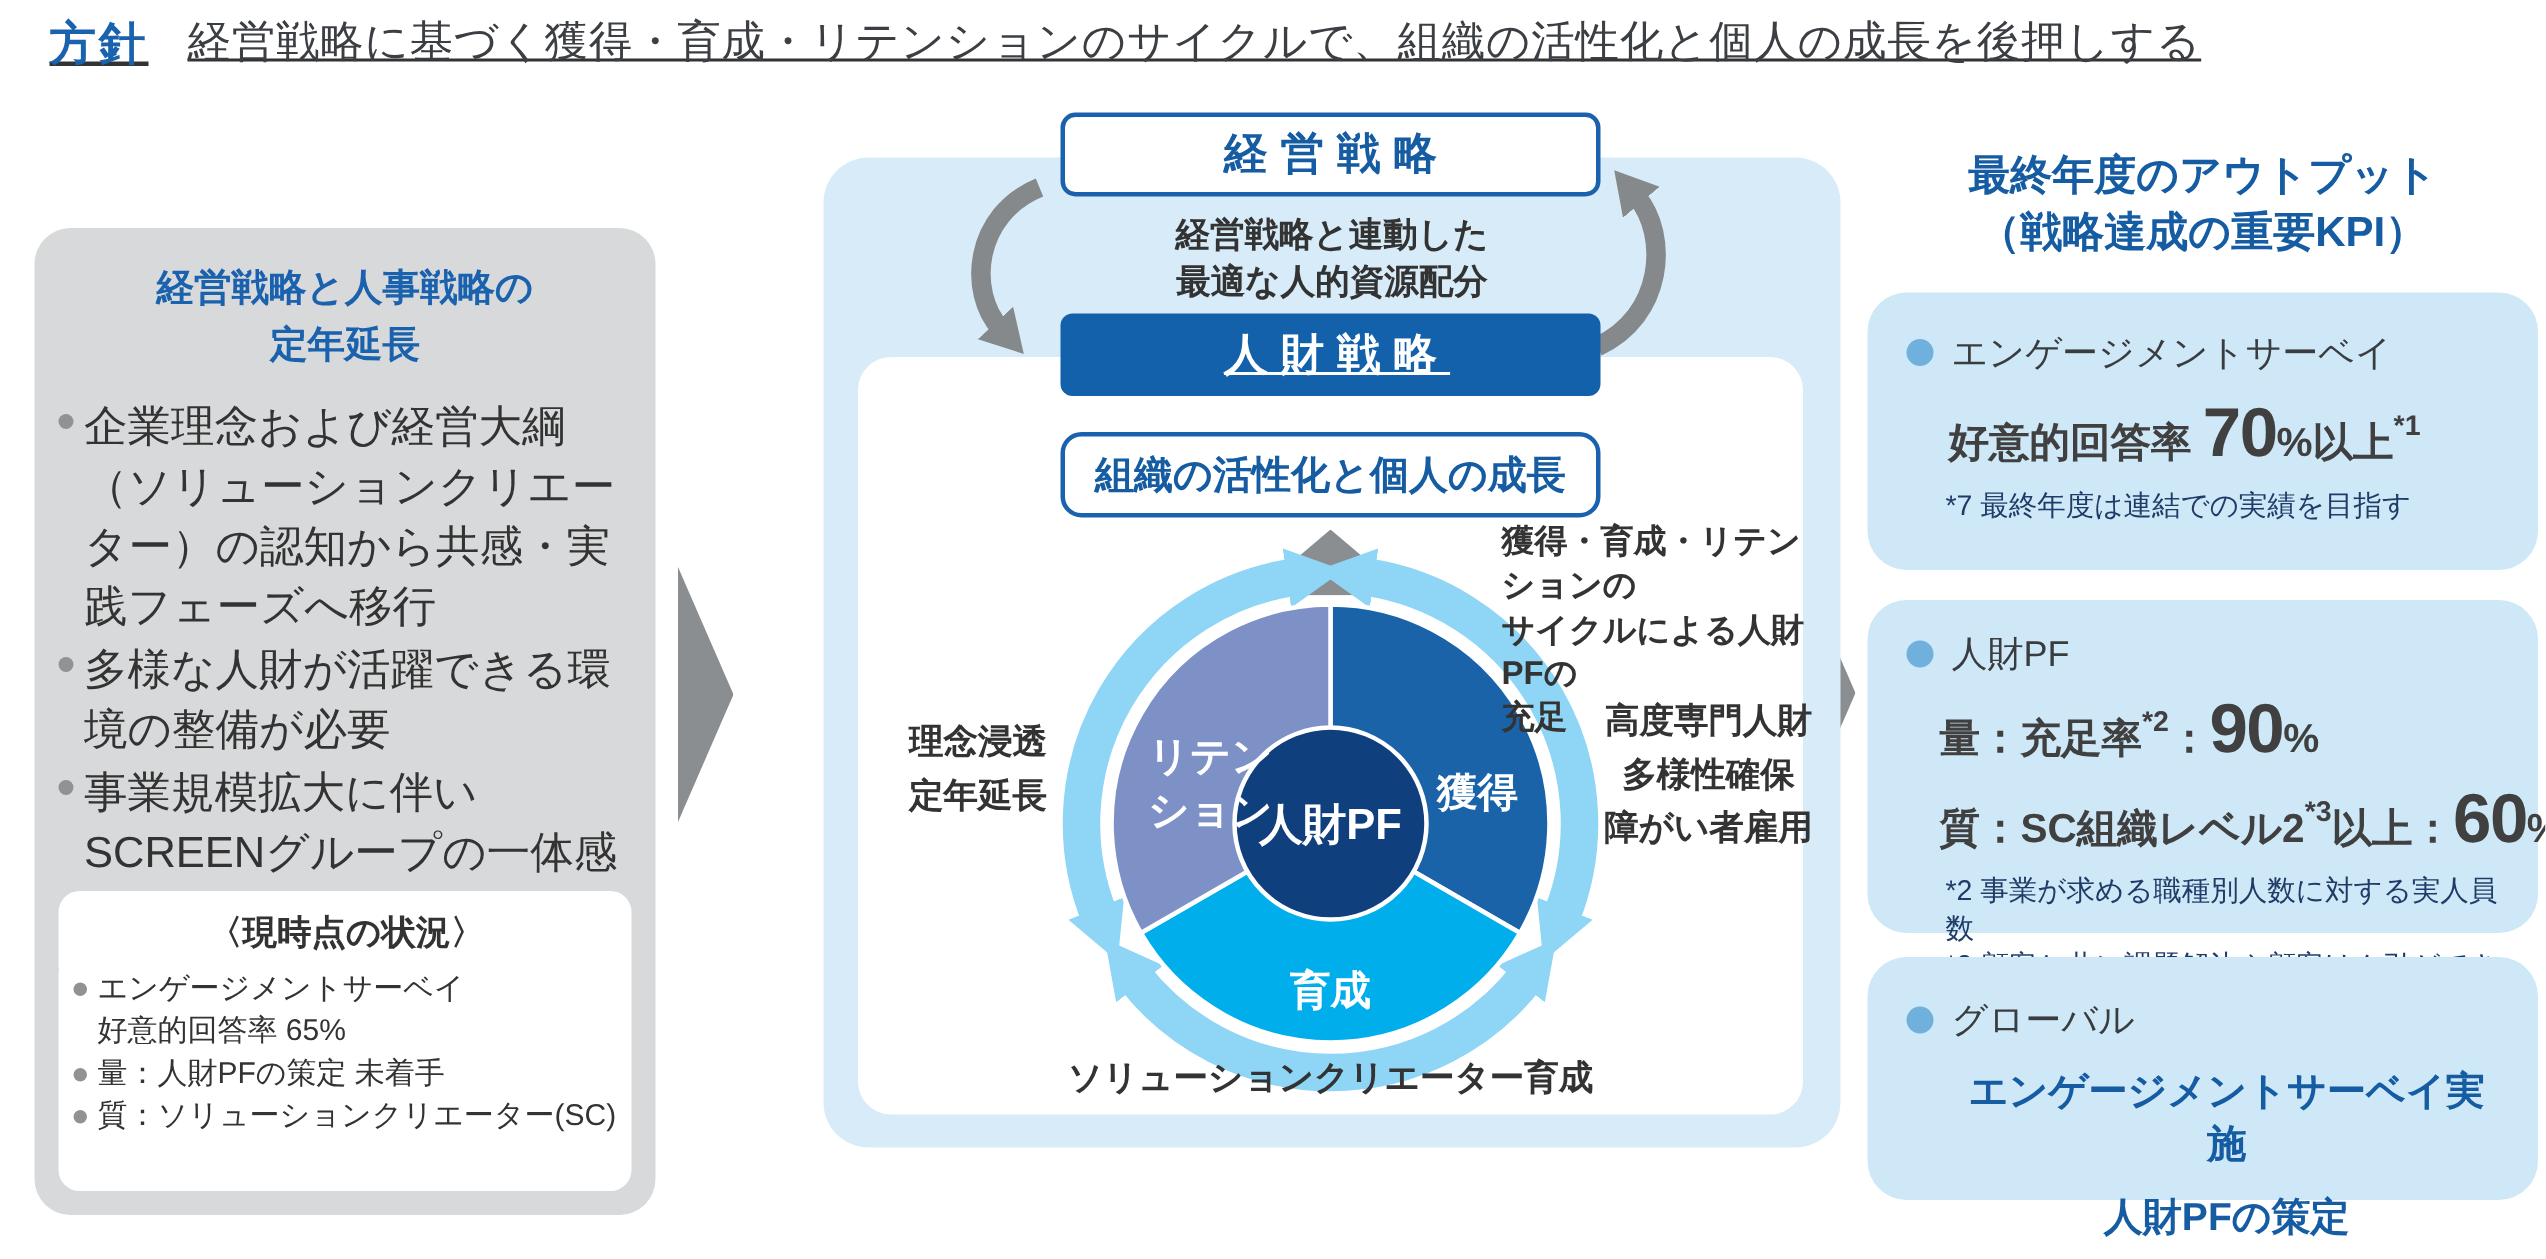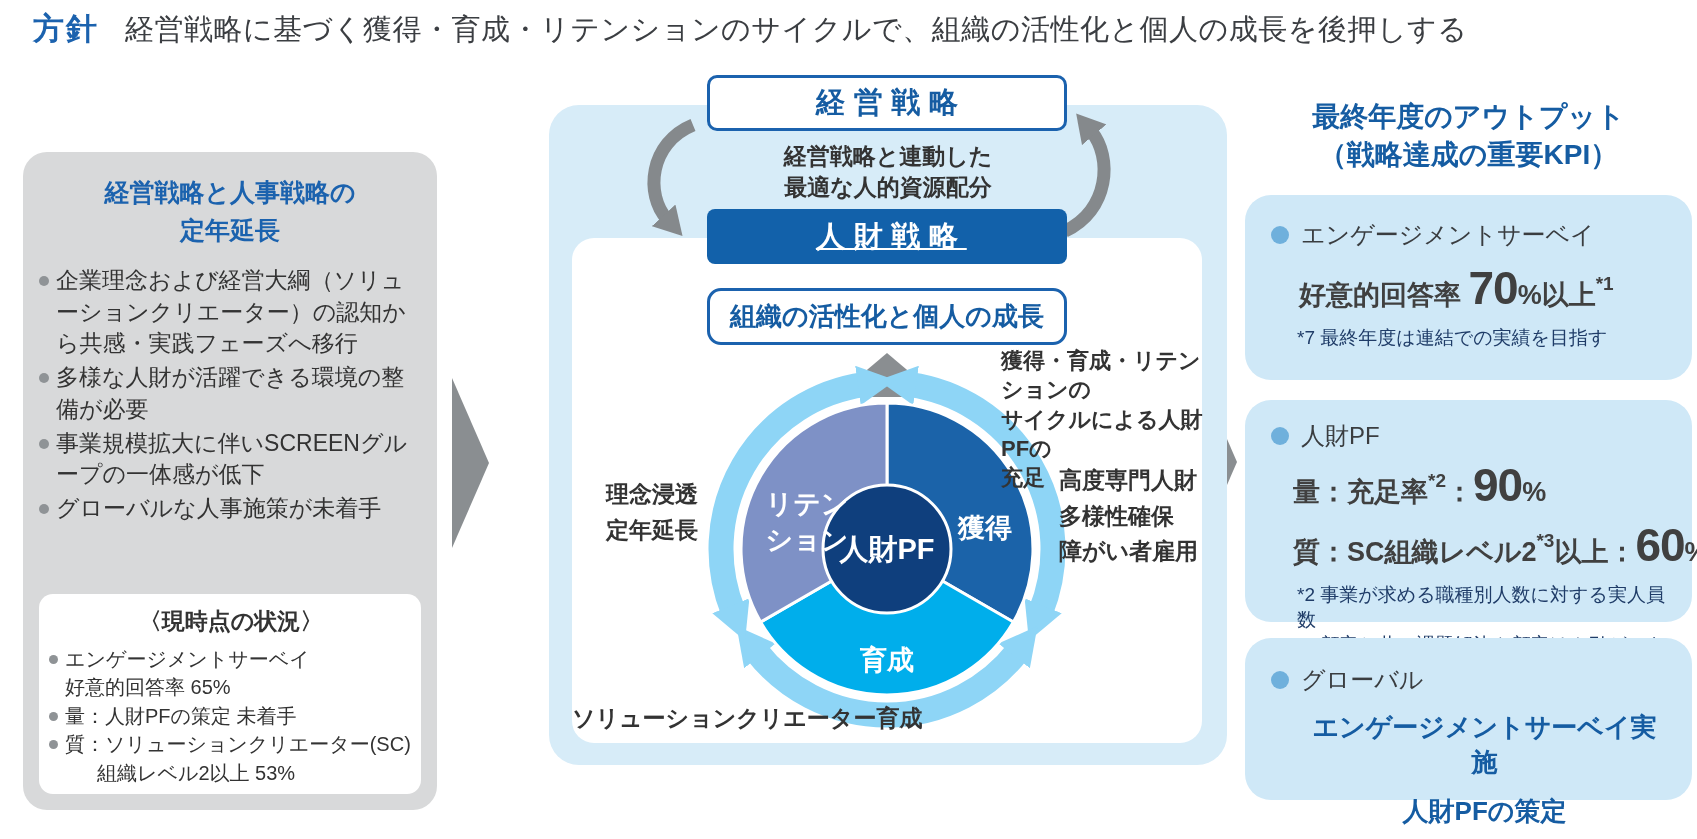--- a/index.html
+++ b/index.html
@@ -1,30 +1,30 @@
 <!DOCTYPE html>
 <html lang="ja"><head>
 <meta charset="utf-8">
 <style>
   html,body{margin:0;padding:0;background:#fff;}
   body{font-family:"Liberation Sans","DejaVu Sans",sans-serif;color:#333;}
   .canvas{position:relative;width:1697px;height:839px;background:#fff;overflow:hidden;}
 
   
-  .header{position:absolute;left:33px;top:8px;display:flex;align-items:flex-end;}
+  .header{position:absolute;left:33px;top:8px;display:flex;align-items:flex-start;text-decoration:underline;}
   .header .policy{color:#1b62ae;font-weight:bold;font-size:31px;letter-spacing:2px;}
   .header .policy-text{margin-left:26px;font-size:29px;font-weight:500;color:#3b3e42;letter-spacing:0.5px;}
 
   
   .left-panel{position:absolute;left:23px;top:108px;width:414px;height:658px;background:#d8d9da;border-radius:24px;box-sizing:border-box;padding:22px 14px 0 14px;margin-top:44px;}
   .left-title{color:#1b62ae;font-weight:bold;font-size:25px;line-height:1.5;text-align:center;}
   .left-bullets{margin-top:16px;padding:0 2px;}
   .lbullet{display:flex;margin-bottom:2px;}
   .lbullet .dot{flex:0 0 10px;width:10px;height:10px;border-radius:50%;background:#8f9396;margin:11px 7px 0 0;}
-  .lbullet .txt{font-size:23px;line-height:1.38;color:#333;}
+  .lbullet .txt{font-size:29px;line-height:1.38;color:#333;}
   .status-box{position:absolute;left:16px;right:16px;top:442px;height:200px;background:#fff;border-radius:14px;box-sizing:border-box;padding:12px 8px 8px 10px;}
   .status-title{text-align:center;font-weight:bold;font-size:23px;color:#333;margin-bottom:8px;}
   .sitem{display:flex;}
   .sitem .dot{flex:0 0 9px;width:9px;height:9px;border-radius:50%;background:#8f9396;margin:10px 7px 0 0;}
   .sitem .lines{font-size:20px;line-height:1.42;color:#333;}
   .sitem .line2:empty{display:none;}
   .sitem:nth-child(4) .line2{padding-left:1.6em;}
 
   
   .flow-arrow{position:absolute;width:37px;height:170px;background:#8a8e91;clip-path:polygon(0 0,100% 50%,0 100%);}
@@ -42,22 +42,22 @@
   .curve{position:absolute;}
   .curve.left{left:86px;top:12px;}
   .curve.right{left:502px;top:6px;}
   .outcome-box{position:absolute;left:158px;top:183px;width:360px;height:57px;background:#fff;border:3px solid #1b62ae;border-radius:14px;box-sizing:border-box;
     display:flex;align-items:center;justify-content:center;color:#155ca2;font-weight:bold;font-size:26px;}
   .up-triangle{position:absolute;left:286px;top:248px;width:104px;height:44px;background:#8a8e91;clip-path:polygon(50% 0,100% 100%,0 100%);}
   .cycle-svg{position:absolute;left:148px;top:256px;}
   .note{position:absolute;color:#333;font-weight:600;}
   .note.left-note{left:36px;top:372px;width:134px;font-size:23px;line-height:1.55;text-align:center;}
   .note.top-right-note{left:452px;top:241px;width:220px;font-size:22px;line-height:1.33;text-align:left;}
-  .note.bottom-right-note{left:510px;top:358px;width:160px;font-size:23px;line-height:1.55;text-align:left;}
-  .note.bottom-note{left:23px;top:598px;width:630px;font-size:23px;}
+  .note.bottom-right-note{left:510px;top:358px;width:160px;font-size:23px;line-height:1.55;text-align:center;}
+  .note.bottom-note{left:23px;top:598px;width:630px;font-size:23px;text-align:center;}
 
   
   .right-col{position:absolute;left:1245px;top:98px;width:447px;}
   .right-title{color:#155ca2;font-weight:bold;font-size:28px;line-height:1.35;text-align:center;}
   .kpi-box{position:absolute;left:0;width:447px;background:#cfe8f7;border-radius:26px;box-sizing:border-box;padding:24px 24px 0 26px;}
   .kpi-box.b1{top:97px;height:185px;}
   .kpi-box.b2{top:302px;height:222px;padding-top:20px;}
   .kpi-box.b3{top:540px;height:162px;padding-top:26px;text-align:center;}
   .kpi-label{display:flex;align-items:center;}
   .kpi-label .kdot{flex:0 0 18px;width:18px;height:18px;border-radius:50%;background:#6fb0dc;margin-right:12px;}
@@ -115,21 +115,20 @@
         <span class="dot"></span>
         <span class="lines">
           <div class="line1">量：人財PFの策定 未着手</div>
 
         </span>
       </div>
       <div class="sitem">
         <span class="dot"></span>
         <span class="lines">
           <div class="line1">質：ソリューションクリエーター(SC)</div>
-          <div class="line2">組織レベル2以上 53%</div>
         </span>
       </div>
     </div>
   </div>
 
   <div class="flow-arrow a1"></div>
   <div class="flow-arrow a2"></div>
 
   <div class="center-panel">
     <div class="inner-white"></div>

